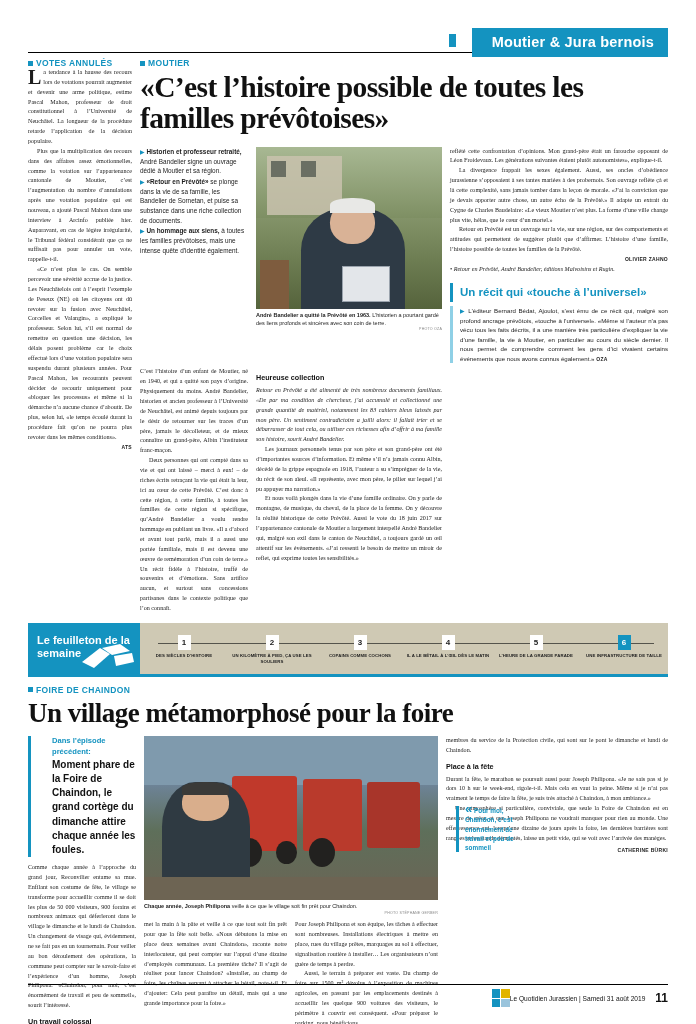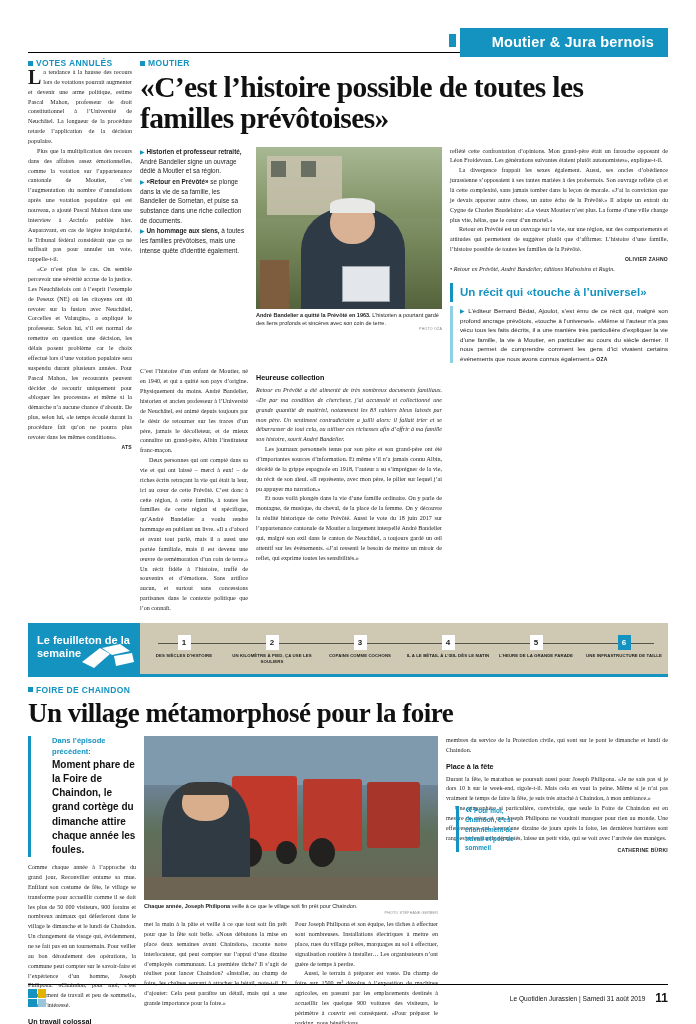--- a/index.html
+++ b/index.html
@@ -14,21 +14,21 @@
   }
   .page { position:absolute; left:0; top:0; width:696px; height:1024px; padding:0 28px; }
 
   
   .masthead { height:52px; position:relative; }
   .section-flag {
     position:absolute; right:0; top:28px;
     background:#1493c0; color:#fff;
     font-family:"Liberation Sans", sans-serif;
     font-weight:bold; font-size:14.5px; letter-spacing:.2px;
-    padding:6px 14px 7px 32px;
+    padding:6px 14px 7px 20px;
   }
   .flag-tick { position:absolute; right:212px; top:34px; width:7px; height:13px; background:#1493c0; }
 
   
   .kicker {
     font-family:"Liberation Sans", sans-serif;
     font-weight:bold; font-size:8.5px; letter-spacing:.35px;
     color:#1493c0; text-transform:uppercase;
     display:flex; align-items:center; gap:3px;
   }
@@ -151,21 +151,21 @@
   .photo2 { position:relative; overflow:hidden; background:#8a6f52; }
   .pullquote {
     font-family:"Liberation Sans", sans-serif;
     font-size:6.4px; line-height:1.45; color:#1493c0; font-weight:bold;
     border-left:3px solid #1493c0; padding-left:6px;
   }
   .pullquote .qm { font-size:13px; line-height:0; }
 
   
   .footer { position:absolute; left:28px; right:28px; bottom:14px; height:26px; border-top:1px solid #000; }
-  .footer-inner { display:flex; align-items:center; justify-content:space-between; height:26px; }
+  .footer-inner { display:flex; align-items:center; justify-content:flex-end; height:26px; }
   .foot-txt { font-family:"Liberation Sans", sans-serif; font-size:6.6px; color:#111; }
   .foot-num { font-family:"Liberation Sans", sans-serif; font-weight:bold; font-size:12px; color:#111; }
   .logo-grid { width:18px; height:18px; display:grid; grid-template-columns:1fr 1fr; grid-template-rows:1fr 1fr; gap:1px; }
   .logo-grid i { display:block; }
 </style>
 </head>
 <body>
 
 <div class="page">
 

